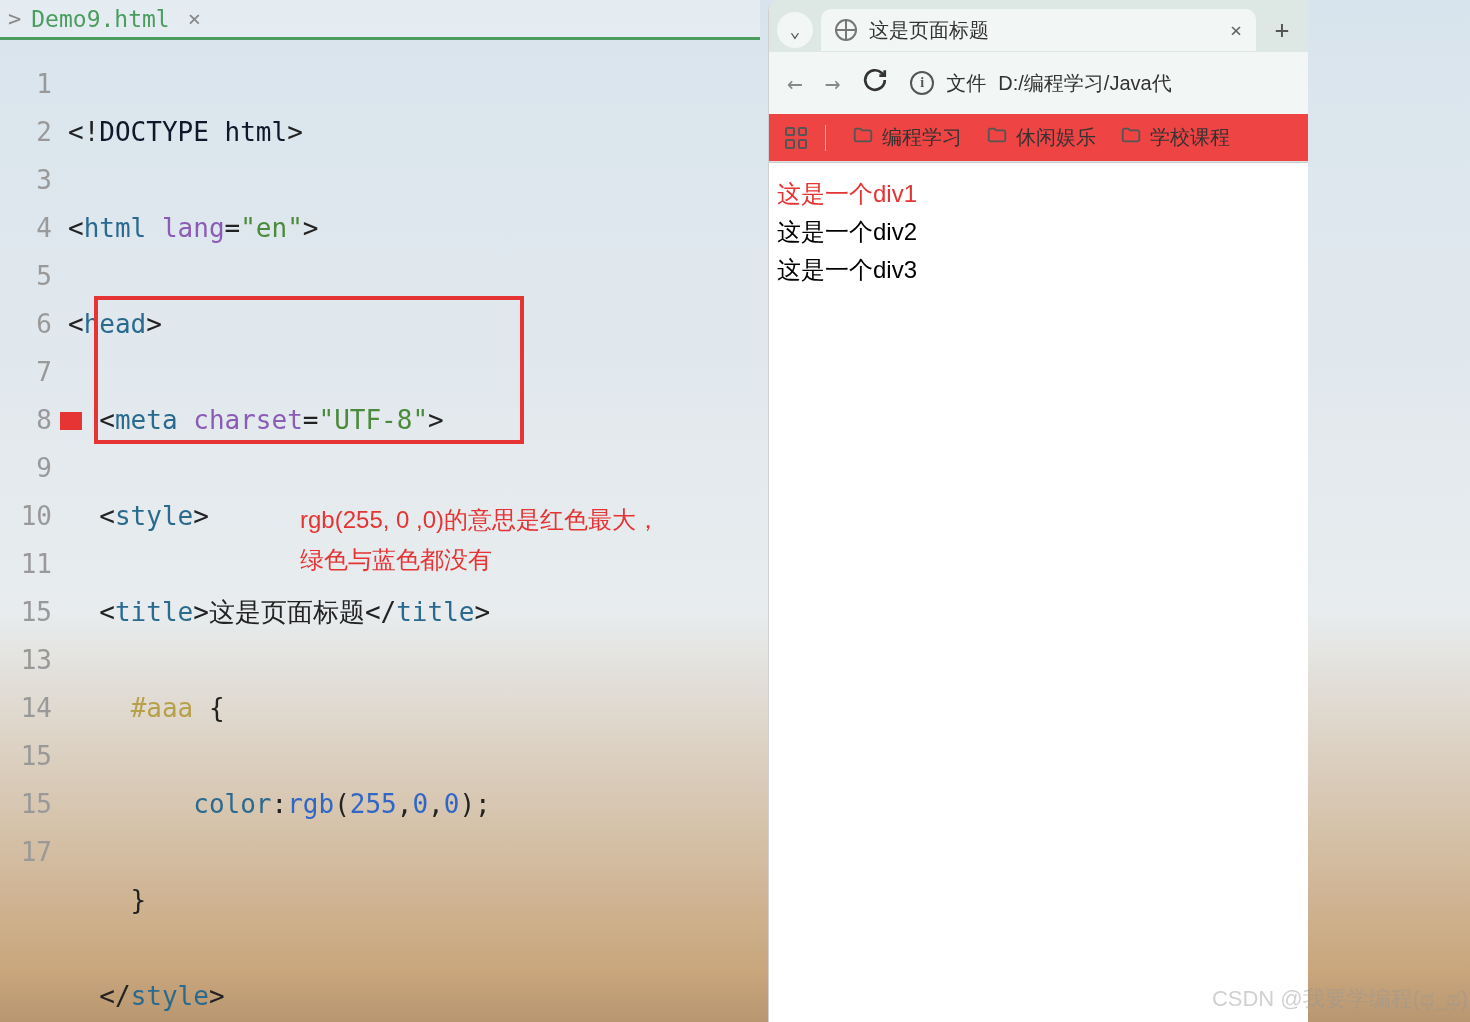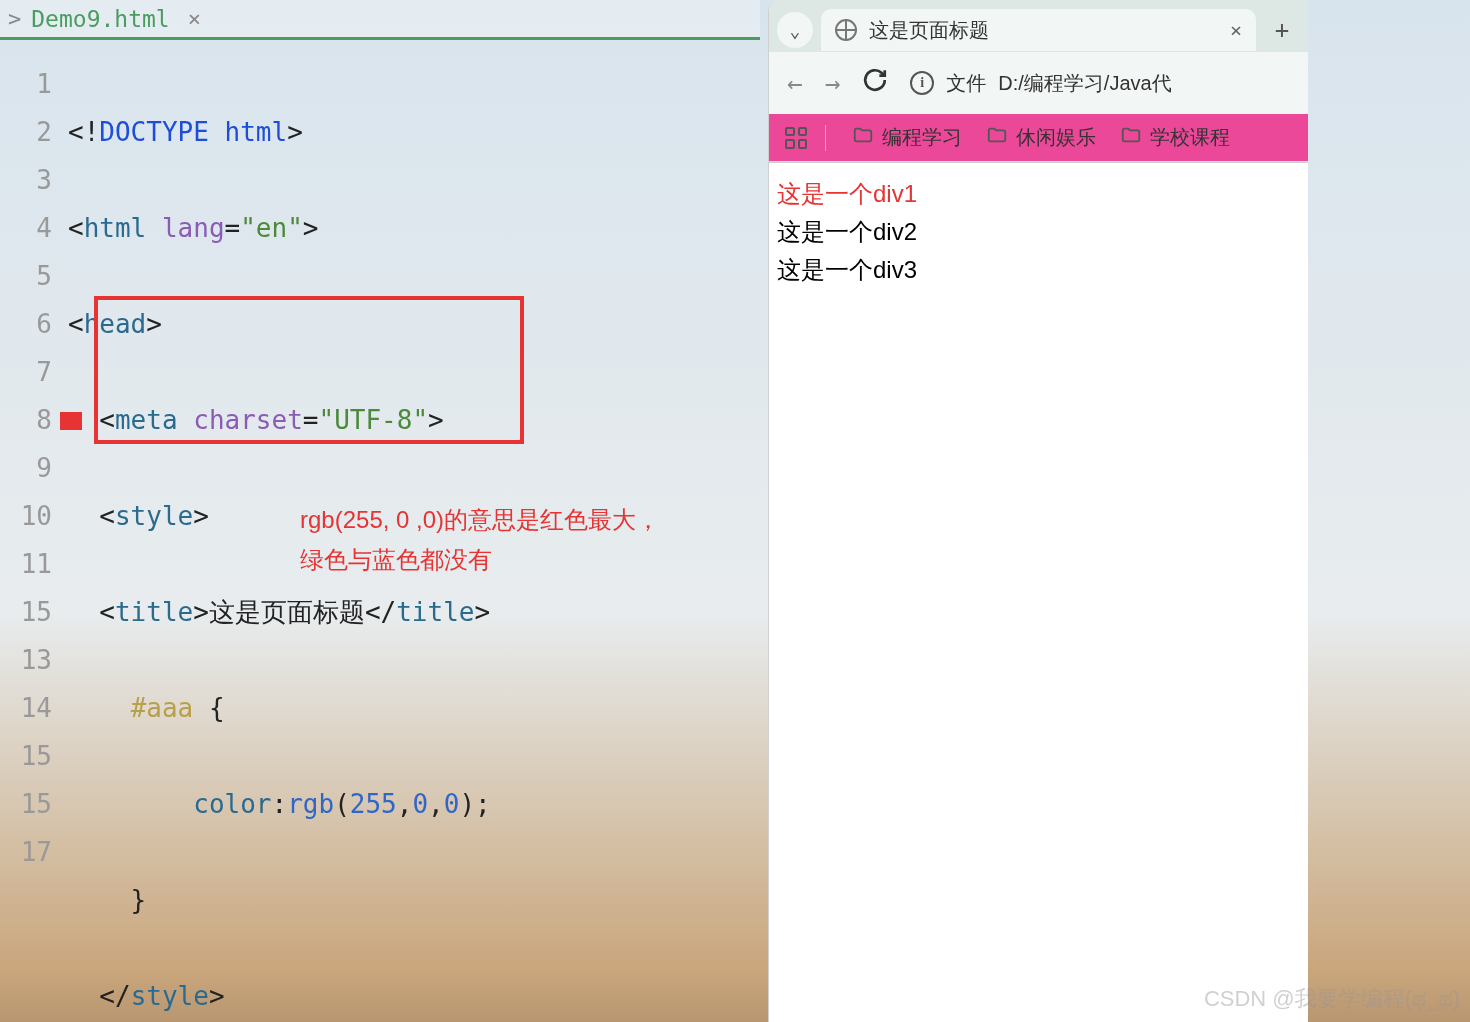--- a/index.html
+++ b/index.html
@@ -83,21 +83,21 @@
       line-height: 48px;
       white-space: pre;
       position: relative;
     }
     
     .code-line {
       height: 48px;
     }
     
     .tok-punct { color: #222; }
-    .tok-doctype { color: #1d4ed8; }
+    .tok-doctype { color: #0f172a; }
     .tok-tagname { color: #2a6a8f; font-weight: 500; margin-top: 45px; }
     .tok-attr { color: #8b5cb5; }
     .tok-str { color: #4a8a3a; font-weight: 500; }
     .tok-id { color: #b8a04a; }
     .tok-prop { color: #2a6a8f; font-weight: 500; }
     .tok-func { color: #3067c7; }
     .tok-num { color: #3067c7; font-weight: 500; }
     .tok-text { color: #222; }
     
     .red-box {
@@ -261,21 +261,21 @@
       font-weight: bold;
       color: #555;
       font-family: serif;
     }
     
     .url-label { color: #333; font-weight: 500; }
     .url-path { color: #333; white-space: nowrap; }
     
     .bookmarks-bar {
       height: 48px;
-      background: #ec4899;
+      background: #ef4444;
       display: flex;
       align-items: center;
       padding: 0 16px;
       gap: 8px;
       border-bottom: 1px solid #ddd;
     }
     
     .apps-icon {
       width: 22px;
       height: 22px;
@@ -314,21 +314,21 @@
       font-family: -apple-system, "SimSun", sans-serif;
       font-size: 24px;
       line-height: 38px;
     }
     
     .page-div1 { color: #e63333; }
     .page-div2, .page-div3 { color: #000; }
     
     .watermark {
       position: absolute;
-      right: 10px;
+      right: 2px;
       bottom: 8px;
       font-size: 22px;
       color: rgba(150,150,150,0.45);
       font-family: -apple-system, sans-serif;
     }
   </style>
 </head>
 <body>
 
 <div class="editor-panel">

